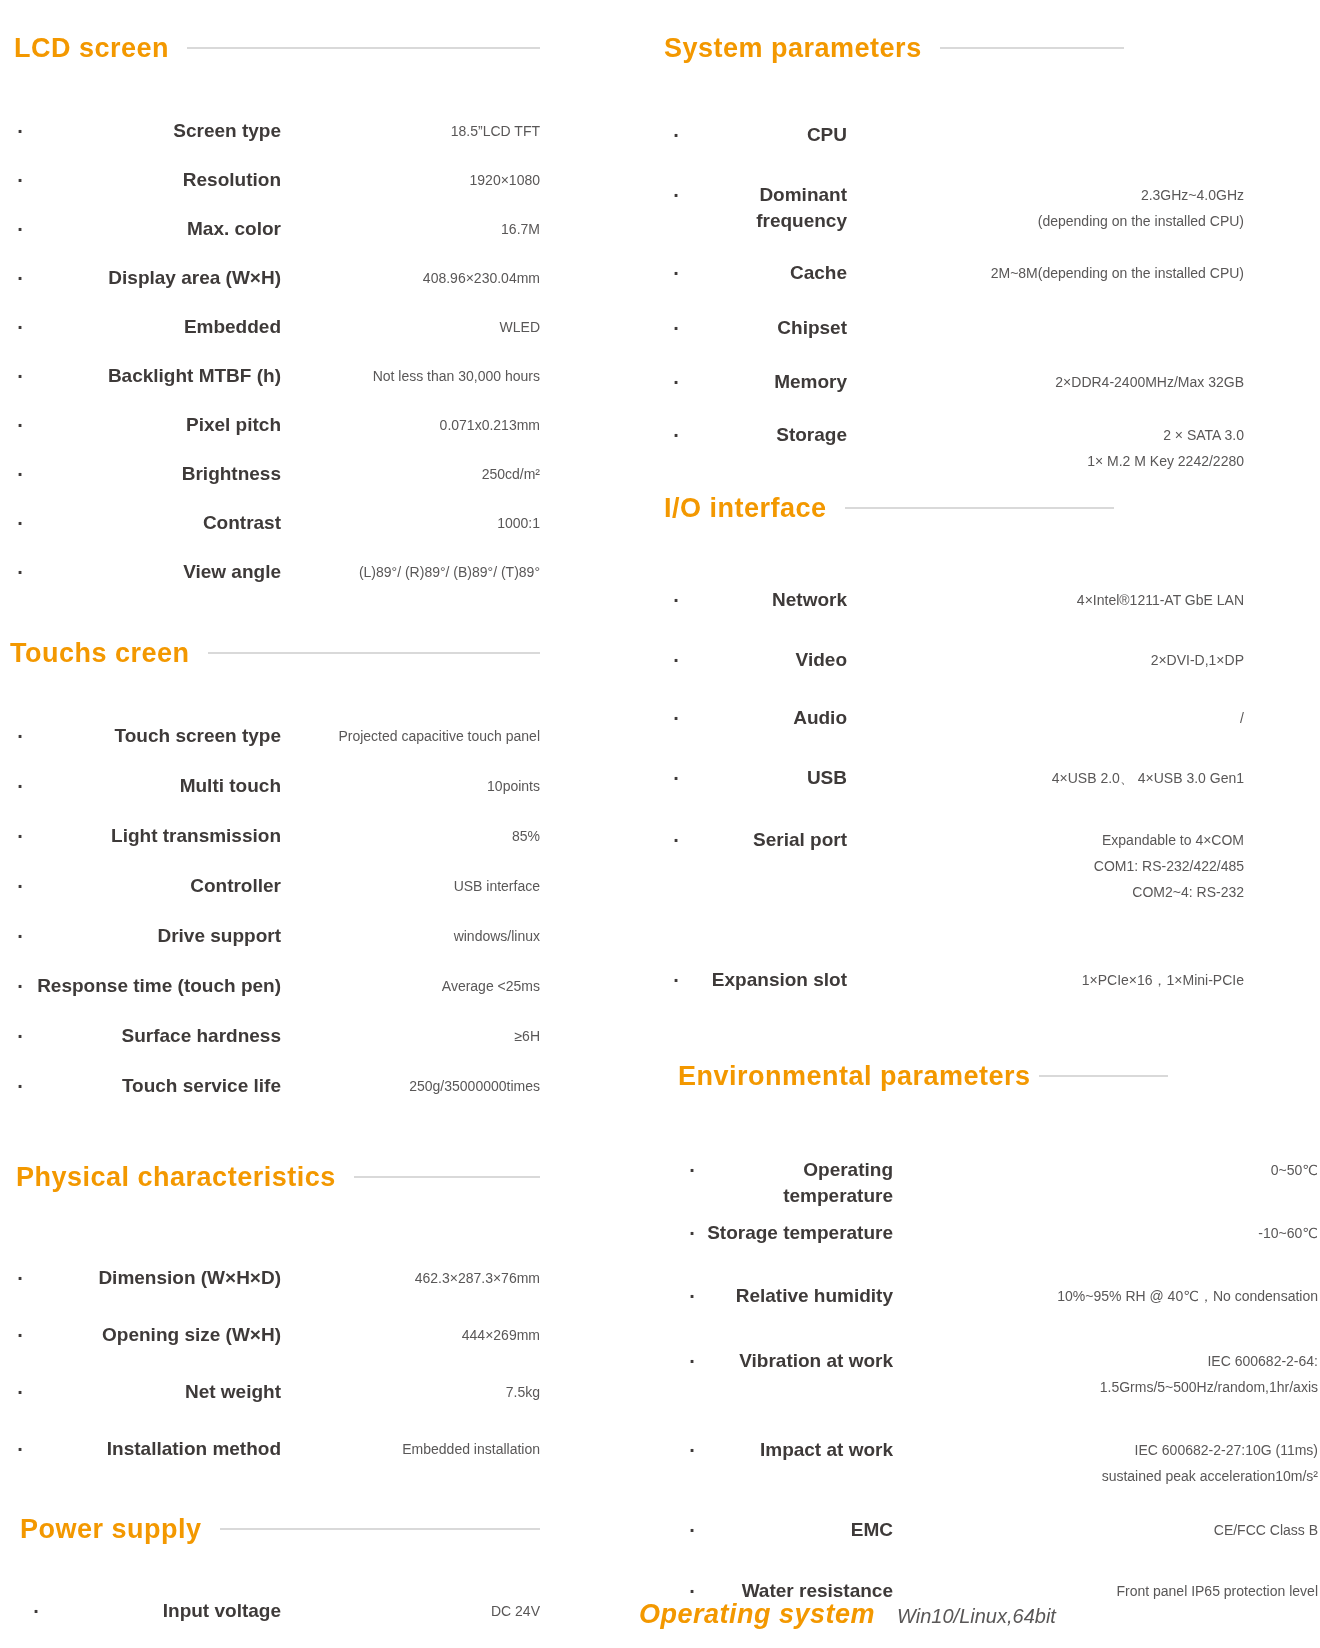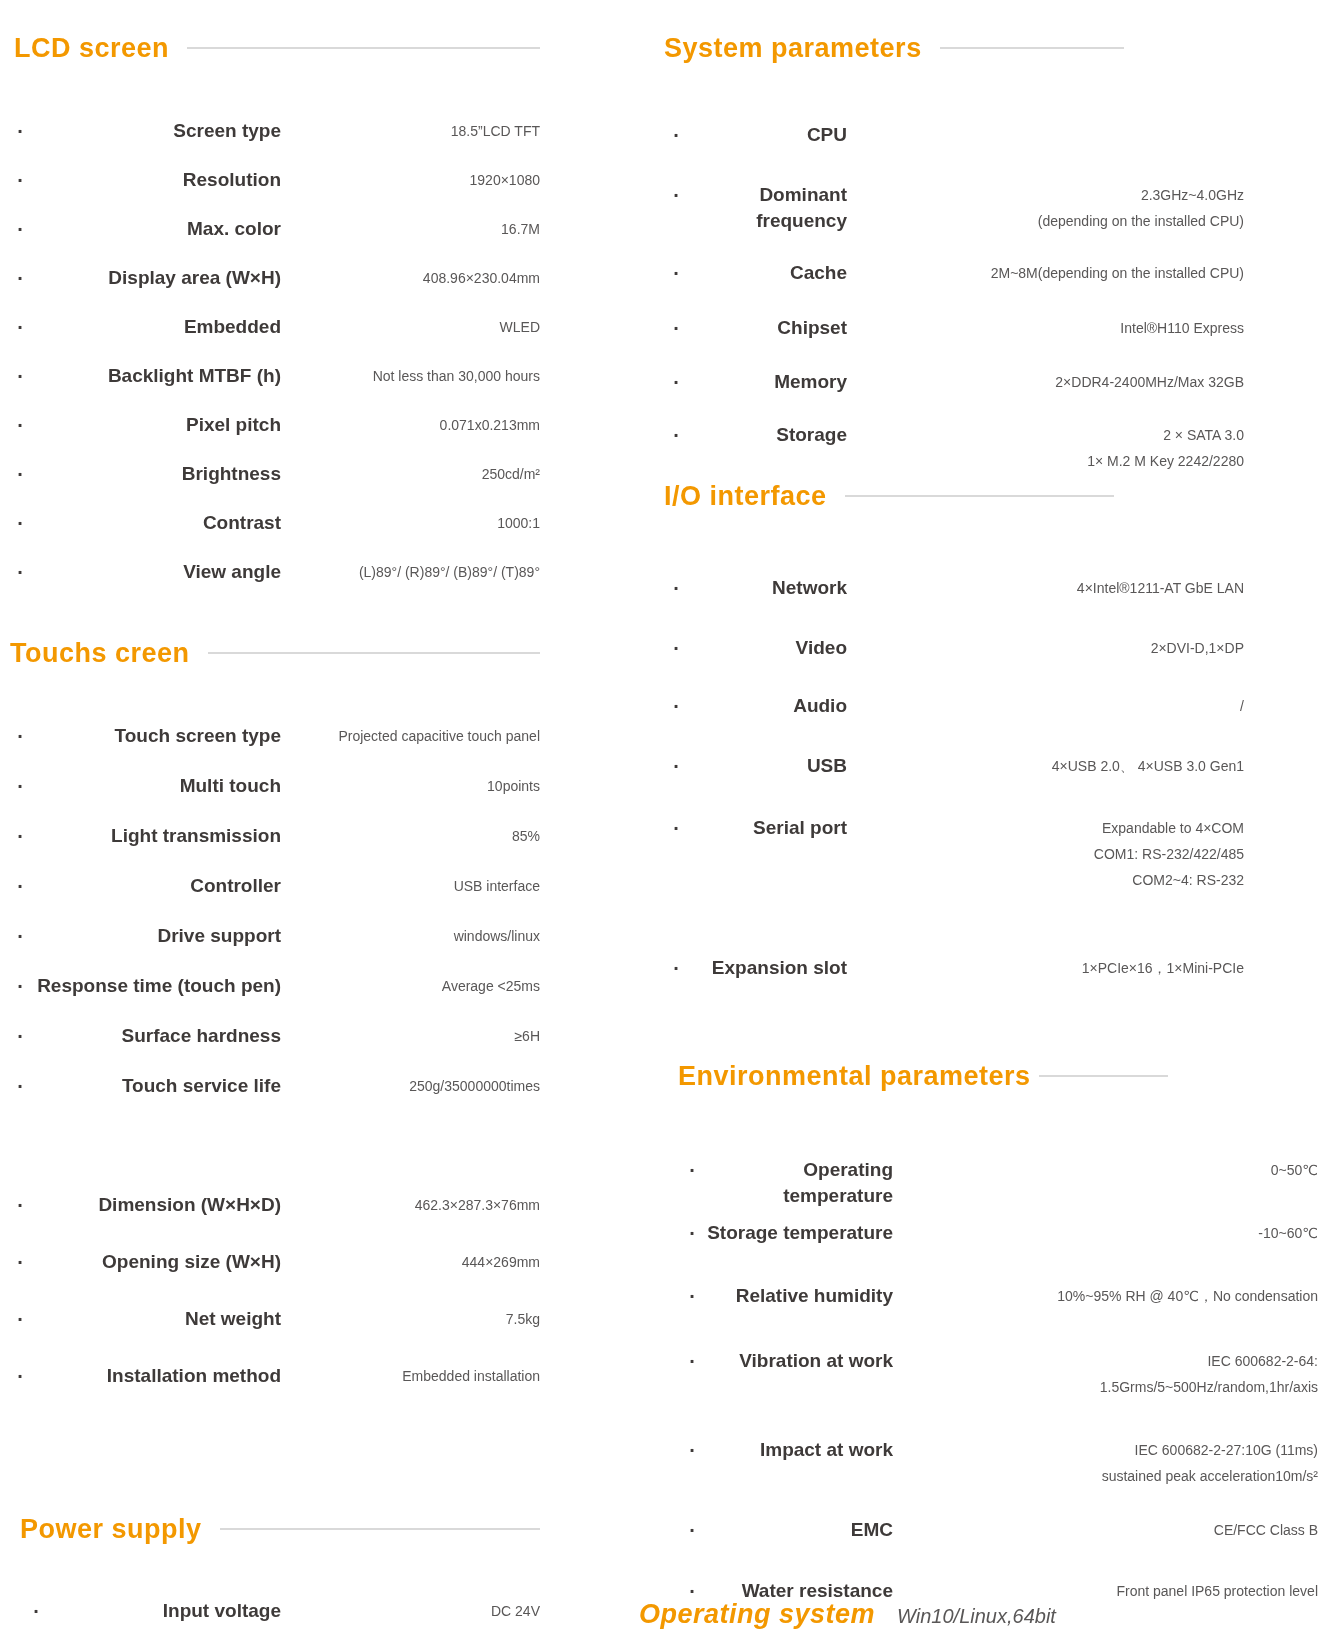--- a/index.html
+++ b/index.html
@@ -55,21 +55,21 @@
   .sec-power .sec-title{margin-left:12px;}
   .sec-power .rows{margin-top:32px;}
   .sec-power .row{min-height:50px;padding-left:16px;grid-template-columns:16px 249px 1fr;}
 
   
   .sec-system{left:664px;top:12px;width:580px;}
   .sec-system .sec-line{margin-right:120px;}
   .sec-system .rows{margin-top:37px;}
   .sec-system .row{grid-template-columns:16px 175px 1fr;}
 
-  .sec-io{left:664px;top:460px;width:580px;}
+  .sec-io{left:664px;top:472px;width:580px;}
   .sec-io .sec-line{margin-right:130px;}
   .sec-io .rows{margin-top:42px;}
   .sec-io .row{grid-template-columns:16px 175px 1fr;}
 
   .sec-env{left:650px;top:1040px;width:640px;margin-left:28px;}
   .sec-env .sec-line{margin-left:8px;margin-right:150px;}
   .sec-env .rows{margin-top:44px;}
   .sec-env .row{grid-template-columns:11px 205px 1fr;padding-left:7px;}
 
   .sec-os{left:639px;top:1600px;width:640px;font-style:italic;}
@@ -191,20 +191,24 @@
         </div>
       <div class="row">
           <span class="bullet">·</span>
           <span class="label">Touch service life</span>
           <span class="value">250g/35000000times</span>
         </div>
     </div>
   </section>
 
   <section class="sec sec-physical">
+    <div class="sec-head">
+      <h2 class="sec-title">Physical characteristics</h2>
+      <div class="sec-line"></div>
+    </div>
     <div class="rows">
       <div class="row">
           <span class="bullet">·</span>
           <span class="label">Dimension (W×H×D)</span>
           <span class="value">462.3×287.3×76mm</span>
         </div>
       <div class="row">
           <span class="bullet">·</span>
           <span class="label">Opening size (W×H)</span>
           <span class="value">444×269mm</span>
@@ -258,21 +262,20 @@
 (depending on the installed CPU)</span>
         </div>
       <div class="row r55">
           <span class="bullet">·</span>
           <span class="label">Cache</span>
           <span class="value">2M~8M(depending on the installed CPU)</span>
         </div>
       <div class="row r54">
           <span class="bullet">·</span>
           <span class="label">Chipset</span>
-          <span class="value">Intel®H110 Express</span>
         </div>
       <div class="row r53">
           <span class="bullet">·</span>
           <span class="label">Memory</span>
           <span class="value">2×DDR4-2400MHz/Max 32GB</span>
         </div>
       <div class="row">
           <span class="bullet">·</span>
           <span class="label">Storage</span>
           <span class="value">2 × SATA 3.0

